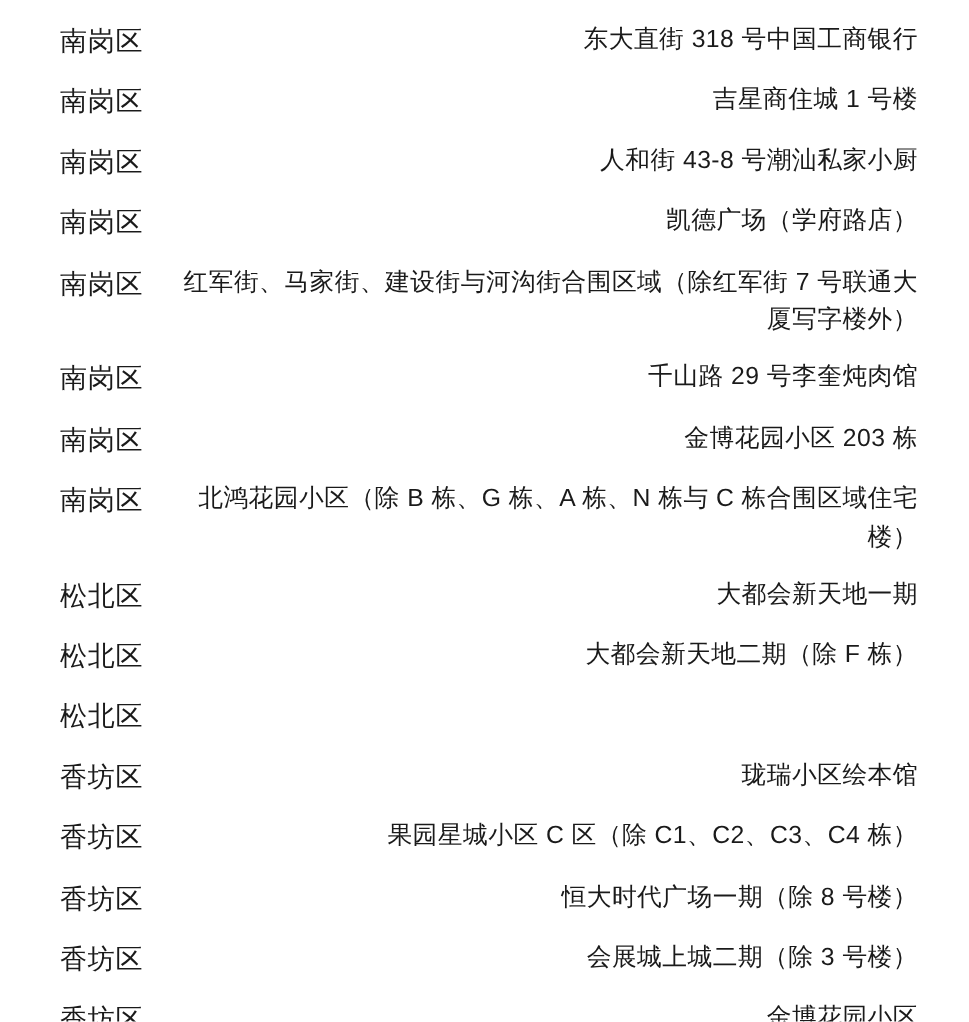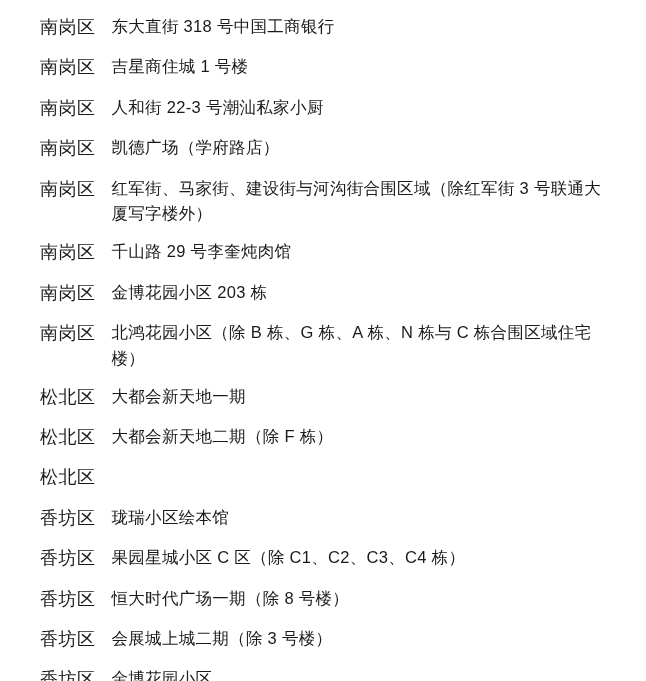--- a/index.html
+++ b/index.html
@@ -30,45 +30,46 @@
     flex: 0 0 auto;
     font-size: 18px;
     letter-spacing: 0.5px;
     white-space: nowrap;
   }
   .place {
     flex: 1 1 auto;
     font-size: 16.5px;
     letter-spacing: 0.3px;
     margin-left: 16px;
+    text-align: right;
   }
 </style>
 </head>
 <body>
 
 <ul class="list" id="list-root">
     <li class="row">
     <span class="district">南岗区</span>
     <span class="place">东大直街 318 号中国工商银行</span>
   </li>
     <li class="row">
     <span class="district">南岗区</span>
     <span class="place">吉星商住城 1 号楼</span>
   </li>
     <li class="row">
     <span class="district">南岗区</span>
-    <span class="place">人和街 22-3 号潮汕私家小厨</span>
+    <span class="place">人和街 43-8 号潮汕私家小厨</span>
   </li>
     <li class="row">
     <span class="district">南岗区</span>
     <span class="place">凯德广场（学府路店）</span>
   </li>
     <li class="row">
     <span class="district">南岗区</span>
-    <span class="place">红军街、马家街、建设街与河沟街合围区域（除红军街 3 号联通大厦写字楼外）</span>
+    <span class="place">红军街、马家街、建设街与河沟街合围区域（除红军街 7 号联通大厦写字楼外）</span>
   </li>
     <li class="row">
     <span class="district">南岗区</span>
     <span class="place">千山路 29 号李奎炖肉馆</span>
   </li>
     <li class="row">
     <span class="district">南岗区</span>
     <span class="place">金博花园小区 203 栋</span>
   </li>
     <li class="row">

